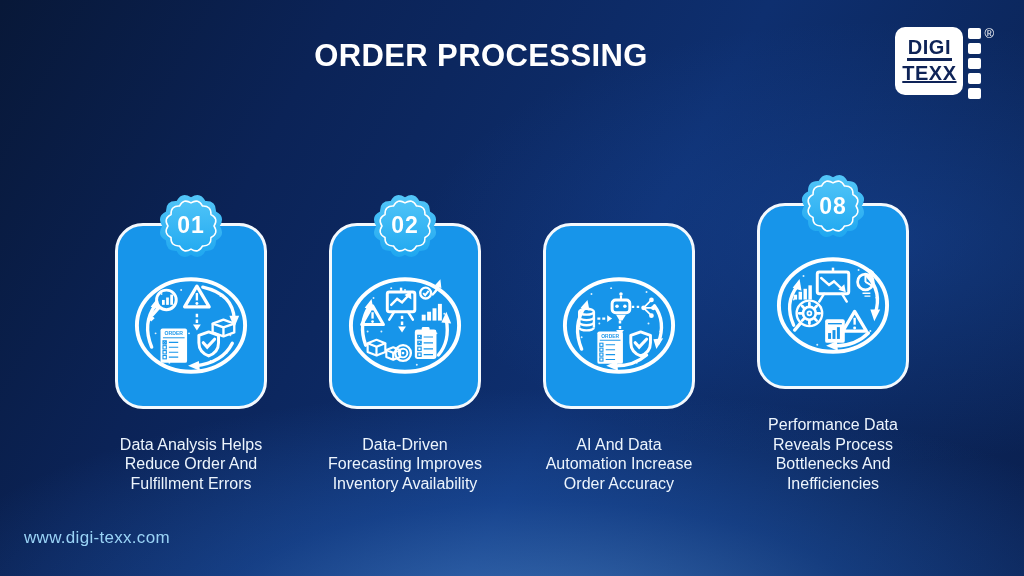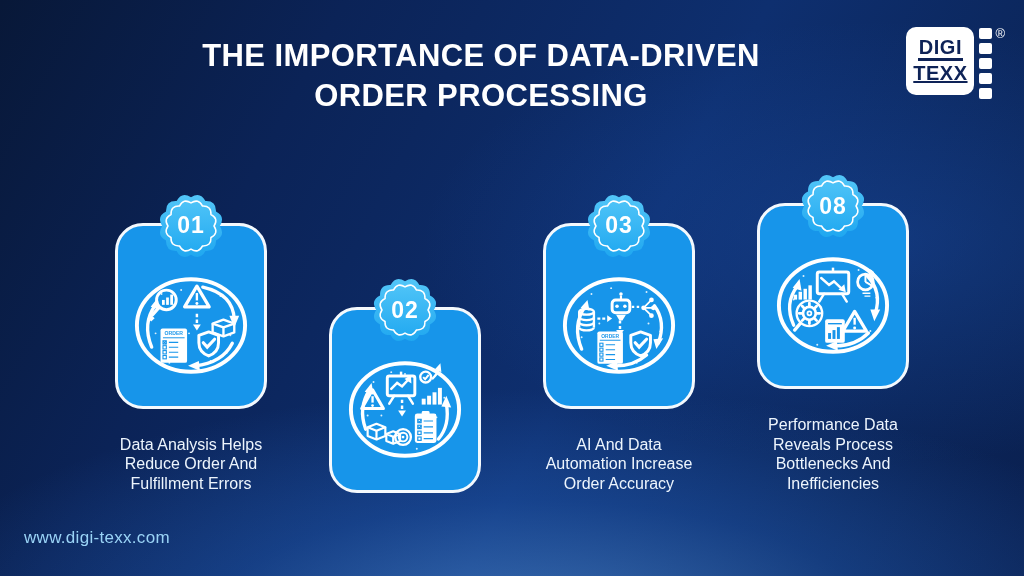--- a/index.html
+++ b/index.html
@@ -9,21 +9,21 @@
     background:
       radial-gradient(90% 58% at 53% 108%, rgba(96,165,238,.52) 0%, rgba(44,115,214,.30) 36%, rgba(20,70,160,0) 70%),
       radial-gradient(70% 60% at 86% 42%, rgba(34,96,198,.30), rgba(34,96,198,0) 64%),
       linear-gradient(118deg, #081838 0%, #0B2357 26%, #0E2F6F 58%, #0B2559 84%, #0A2050 100%);
   }
   .title{
     position:absolute;top:36px;left:0;width:962px;text-align:center;
     color:#FFFFFF;font-size:31px;font-weight:800;line-height:40px;letter-spacing:.4px;
   }
   
-  .logo{position:absolute;top:27px;right:19px;display:flex;align-items:flex-start;}
+  .logo{position:absolute;top:27px;right:30px;display:flex;align-items:flex-start;}
   .logo-box{
     width:68px;height:68px;background:#FFFFFF;border-radius:10px;
     display:flex;flex-direction:column;align-items:center;justify-content:center;color:#0E2357;
   }
   .logo-digi{font-size:20px;font-weight:800;letter-spacing:.5px;line-height:1.08;border-bottom:3px solid #0E2357;padding:0 1px;}
   .logo-texx{font-size:20px;font-weight:800;letter-spacing:.5px;line-height:1.2;text-decoration:underline;}
   .film-strip{display:flex;flex-direction:column;gap:4px;margin-left:5px;padding-top:1px;}
   .film-strip span{display:block;width:13px;height:11px;background:#FFFFFF;border-radius:2px;}
   .reg{color:#FFFFFF;font-size:13px;line-height:1;margin-left:3px;}
   
@@ -49,21 +49,20 @@
     position:absolute;bottom:28px;left:0;width:100%;text-align:left;
     color:#9AD3F6;font-size:17px;font-weight:400;letter-spacing:.3px;text-decoration:none;display:block;padding-left:24px;
   }
 </style>
 </head>
 <body>
 
 <div class="stage">
 
   <div class="title">
-    <div>THE IMPORTANCE OF DATA-DRIVEN</div>
     <div>ORDER PROCESSING</div>
   </div>
 
   <div class="logo">
     <div class="logo-box">
       <span class="logo-digi">DIGI</span>
       <span class="logo-texx">TEXX</span>
     </div>
     <div class="film-strip">
       <span></span>
@@ -250,37 +249,27 @@
                 <rect x="73" y="68" width="3.4" height="3.4"></rect>
                 <rect x="73" y="74" width="3.4" height="3.4"></rect>
                 <rect x="73" y="80" width="3.4" height="3.4"></rect>
                 <path d="M79 63.7 H88.5 M79 69.7 H88.5 M79 75.7 H88.5 M79 81.7 H88.5"></path>
                 <path d="M73.4 63.4 l1.3 1.4 2 -2.4 M73.4 69.4 l1.3 1.4 2 -2.4"></path>
               </g>
             </g>
           </svg>
         </div>
       </div>
+      <div class="caption">Data-Driven
+Forecasting Improves
+Inventory Availability</div>
     </div>
 
     <div class="column">
       <div class="card">
-        <div class="badge">
-          <svg viewBox="0 0 100 100">
-            <defs>
-                <linearGradient id="bg3" x1="0" y1="0" x2="0" y2="1">
-              <stop offset="0" stop-color="#53C6F8"></stop>
-                  <stop offset="1" stop-color="#1FA7F0"></stop>
-            </linearGradient>
-              </defs>
-            <path d="M86,50 Q93.5,61.7 81.2,68 Q81.8,81.8 68,81.2 Q61.7,93.5 50,86 Q38.3,93.5 32,81.2 Q18.2,81.8 18.8,68 Q6.5,61.7 14,50 Q6.5,38.3 18.8,32 Q18.2,18.2 32,18.8 Q38.3,6.5 50,14 Q61.7,6.5 68,18.8 Q81.8,18.2 81.2,32 Q93.5,38.3 86,50 Z" fill="url(#bg3)"></path>
-            <path d="M86,50 Q93.5,61.7 81.2,68 Q81.8,81.8 68,81.2 Q61.7,93.5 50,86 Q38.3,93.5 32,81.2 Q18.2,81.8 18.8,68 Q6.5,61.7 14,50 Q6.5,38.3 18.8,32 Q18.2,18.2 32,18.8 Q38.3,6.5 50,14 Q61.7,6.5 68,18.8 Q81.8,18.2 81.2,32 Q93.5,38.3 86,50 Z" fill="none" stroke="#FFFFFF" stroke-width="2.4" transform="translate(50 50) scale(.8) translate(-50 -50)"></path>
-          </svg>
-          <span class="badge-num">03</span>
-        </div>
         <div class="icon-wrap">
           <svg viewBox="0 0 120 104">
             <ellipse cx="60" cy="52" rx="55" ry="47" fill="none" stroke="#FFFFFF" stroke-width="4"></ellipse>
             <g fill="#FFFFFF" opacity=".85">
               <circle cx="32" cy="20" r="1"></circle>
                 <circle cx="88" cy="18" r="1"></circle>
                 <circle cx="102" cy="58" r="1"></circle>
               <circle cx="22" cy="64" r="1"></circle>
                 <circle cx="52" cy="14" r="1"></circle>
                 <circle cx="78" cy="90" r="1"></circle>

